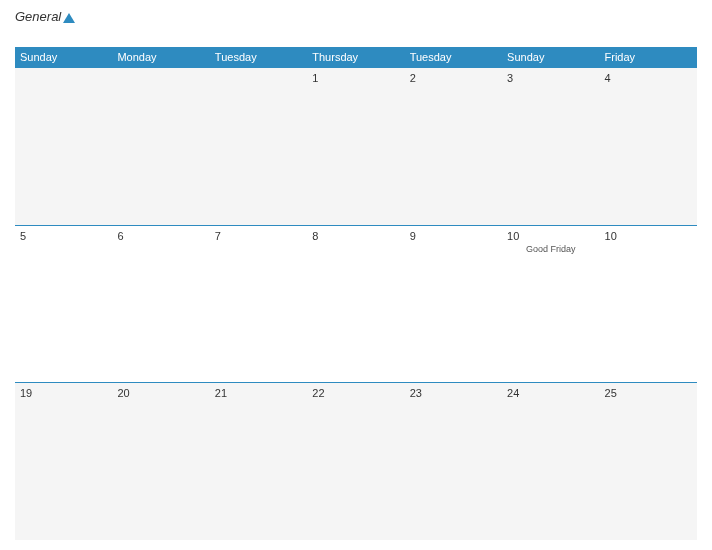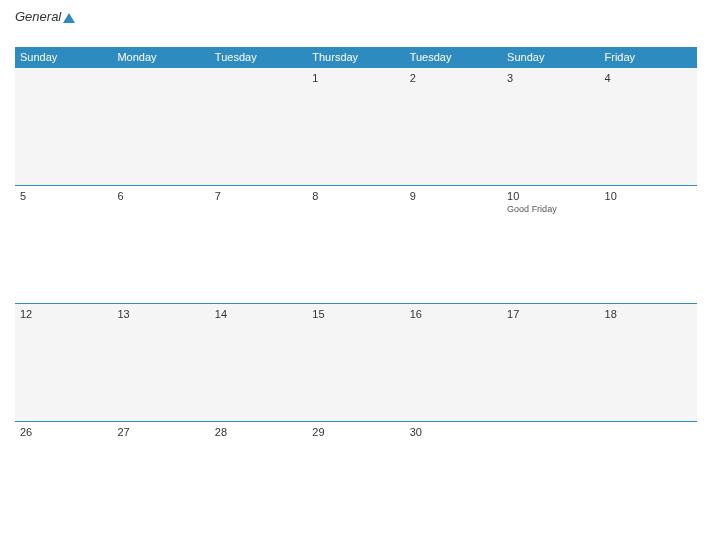--- a/index.html
+++ b/index.html
@@ -108,20 +108,21 @@
       font-size: 11px;
       color: #333;
       display: block;
     }
 
     .holiday {
       font-size: 9px;
       color: #555;
       display: block;
       margin-top: 2px;
+      text-align: center;
     }
   </style>
 </head>
 <body>
 
 <div class="header">
   <div class="logo">
     <span class="logo-general">General<span class="logo-triangle"></span></span>
     <span class="logo-blue"></span>
   </div>
@@ -178,54 +179,35 @@
         <td>
           <span class="day-num">10</span>
           <span class="holiday">Good Friday</span>
         </td>
         <td>
           <span class="day-num">10</span>
         </td>
       </tr>
       <tr>
         <td>
-          <span class="day-num">12</span>
-        </td>
-        <td>
-          <span class="day-num">13</span>
-        </td>
-        <td>
-          <span class="day-num">14</span>
-        </td>
-        <td>
-          <span class="day-num">15</span>
-        </td>
-        <td>
-          <span class="day-num">16</span>
-        </td>
-        <td>
-          <span class="day-num">17</span>
-        </td>
-        <td>
-          <span class="day-num">18</span>
-        </td>
-      </tr>
-      <tr>
-        <td>
-          <span class="day-num">26</span>
-        </td>
-        <td>
-          <span class="day-num">27</span>
-        </td>
-        <td>
-          <span class="day-num">28</span>
-        </td>
-        <td>
-          <span class="day-num">29</span>
-        </td>
-        <td>
-          <span class="day-num">30</span>
-        </td>
-        <td></td>
-        <td></td>
+          <span class="day-num">19</span>
+        </td>
+        <td>
+          <span class="day-num">20</span>
+        </td>
+        <td>
+          <span class="day-num">21</span>
+        </td>
+        <td>
+          <span class="day-num">22</span>
+        </td>
+        <td>
+          <span class="day-num">23</span>
+        </td>
+        <td>
+          <span class="day-num">24</span>
+        </td>
+        <td>
+          <span class="day-num">25</span>
+        </td>
       </tr>
     </tbody>
 </table>
 
 </body></html>

